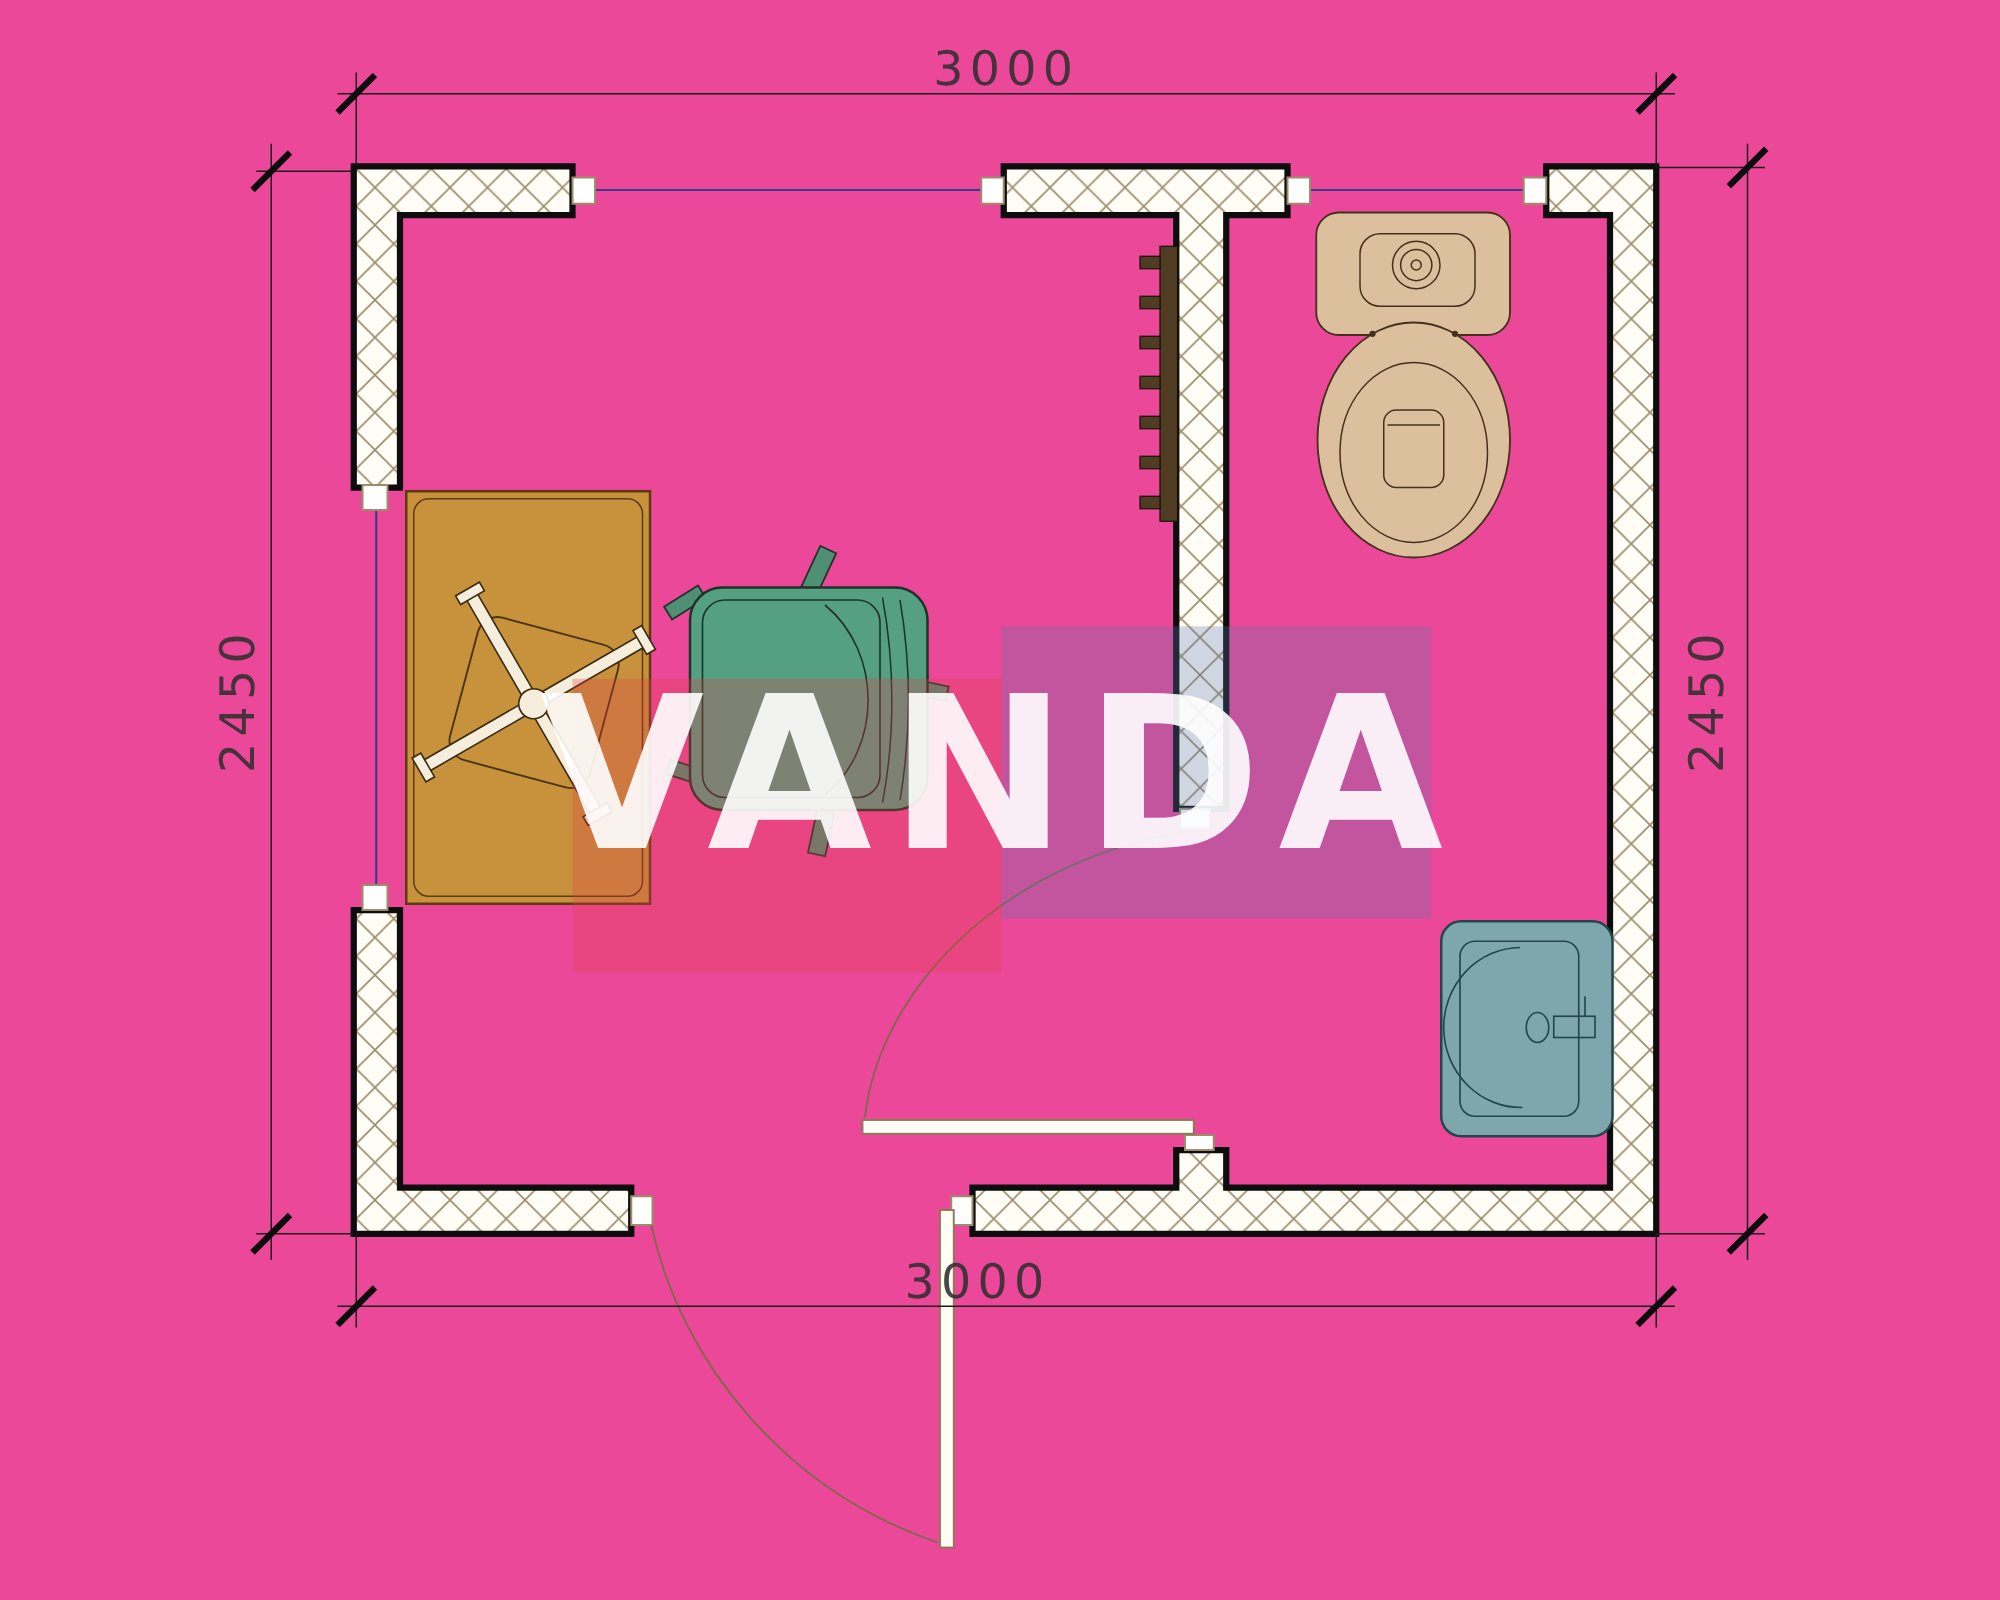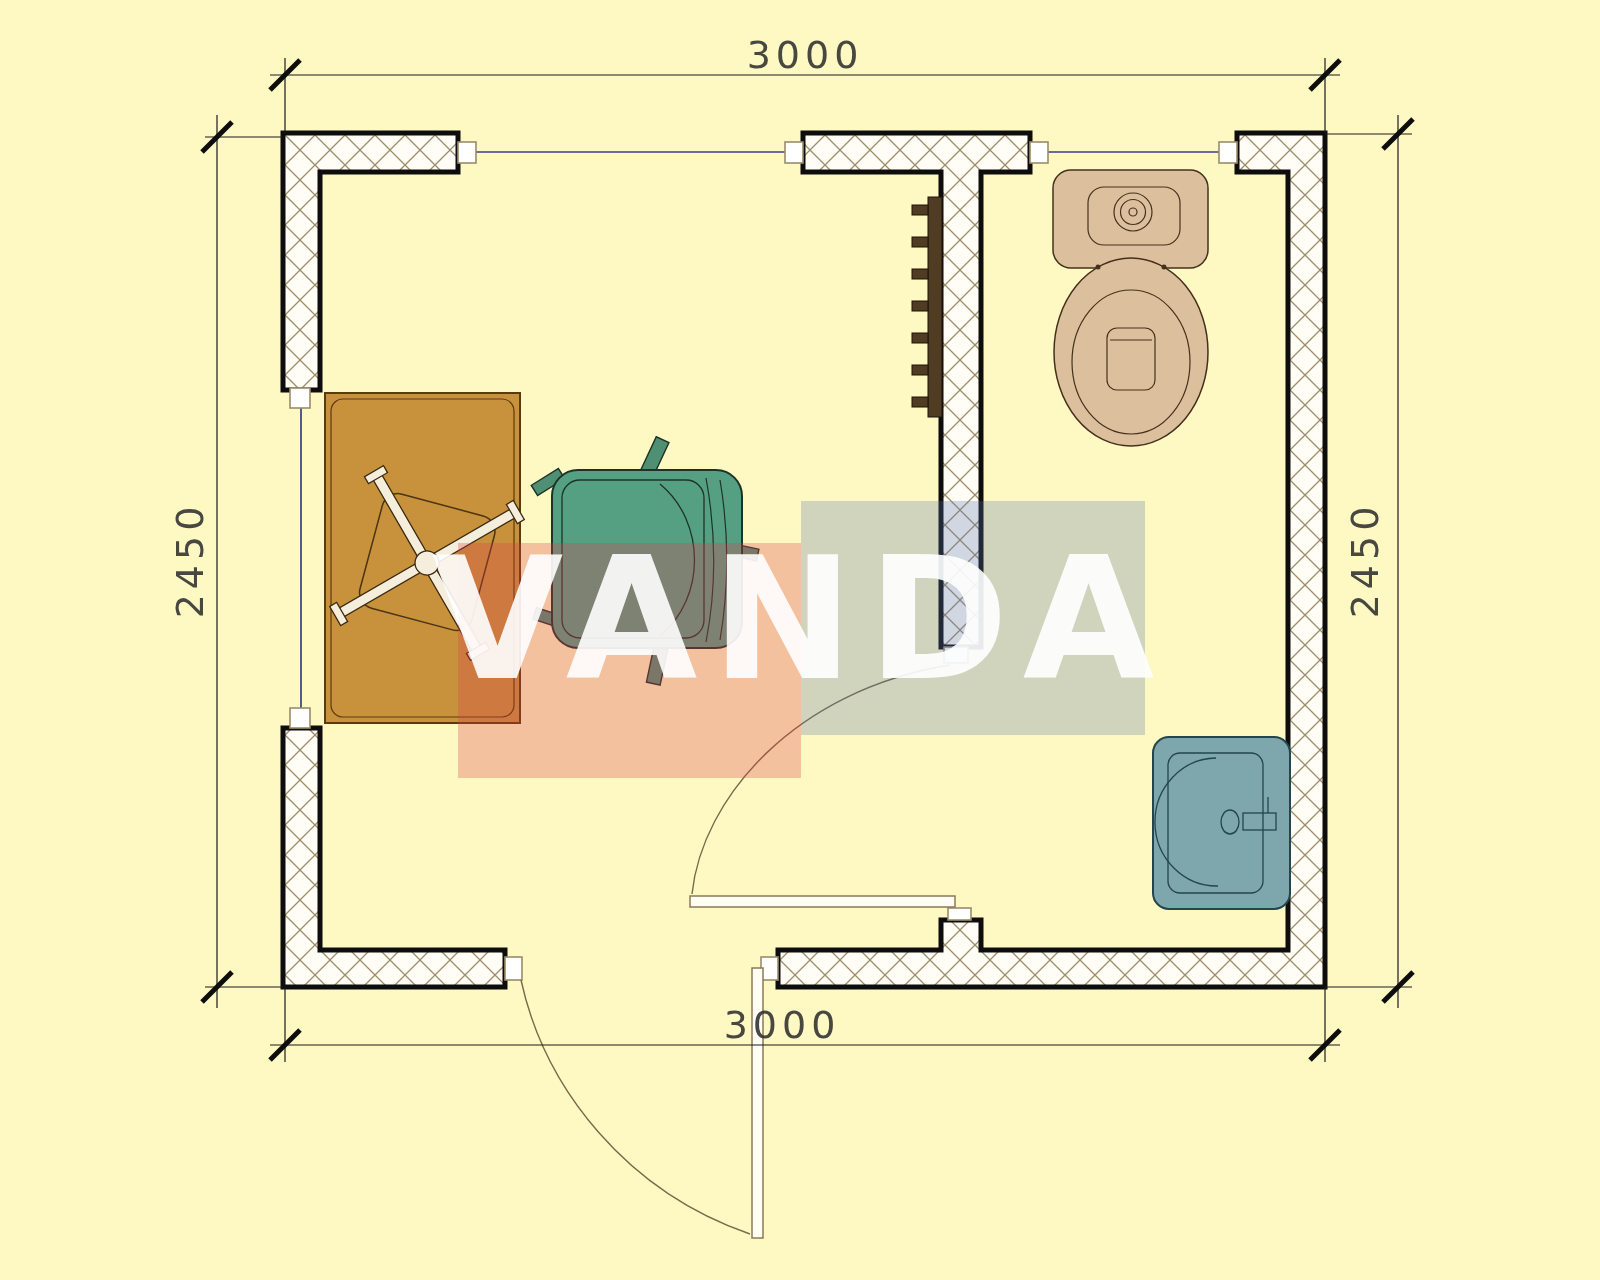--- a/index.html
+++ b/index.html
@@ -1,16 +1,16 @@
 <!DOCTYPE html>
 <html><head>
 <meta charset="utf-8">
 <style>
   html,body{margin:0;padding:0;background:#ffffff;}
-  .canvas{position:relative;width:1600px;height:1280px;background:#fef9c3;overflow:hidden;
+  .canvas{position:relative;width:1600px;height:1280px;background:#ec4899;overflow:hidden;
           font-family:"DejaVu Sans","Liberation Sans",sans-serif;}
   svg{display:block}
   .dimtext{fill:#2f2f2f;font-size:38px;letter-spacing:5px;font-weight:400;opacity:.88;}
   .vanda{fill:rgba(255,255,255,0.90);font-size:170px;font-weight:bold;letter-spacing:14px;}
 </style>
 </head>
 <body>
 
 <div class="canvas">
 <svg width="1600" height="1280" viewBox="0 0 1600 1280" xmlns="http://www.w3.org/2000/svg">

